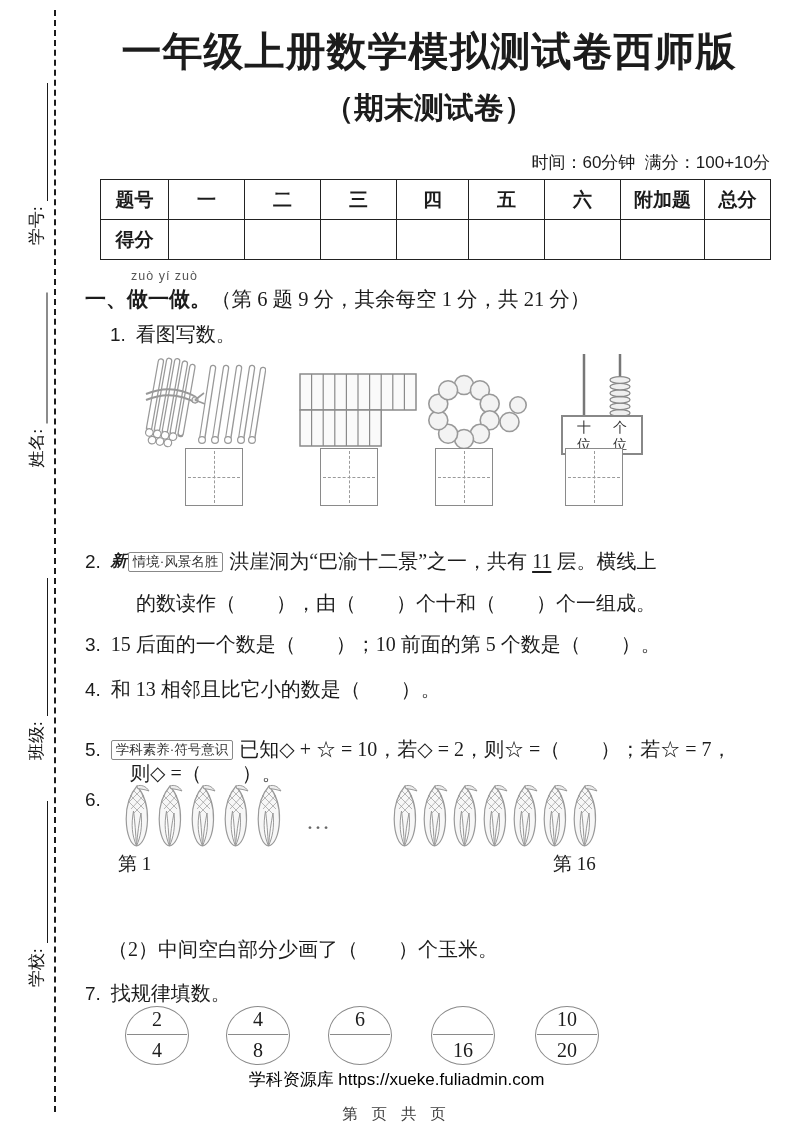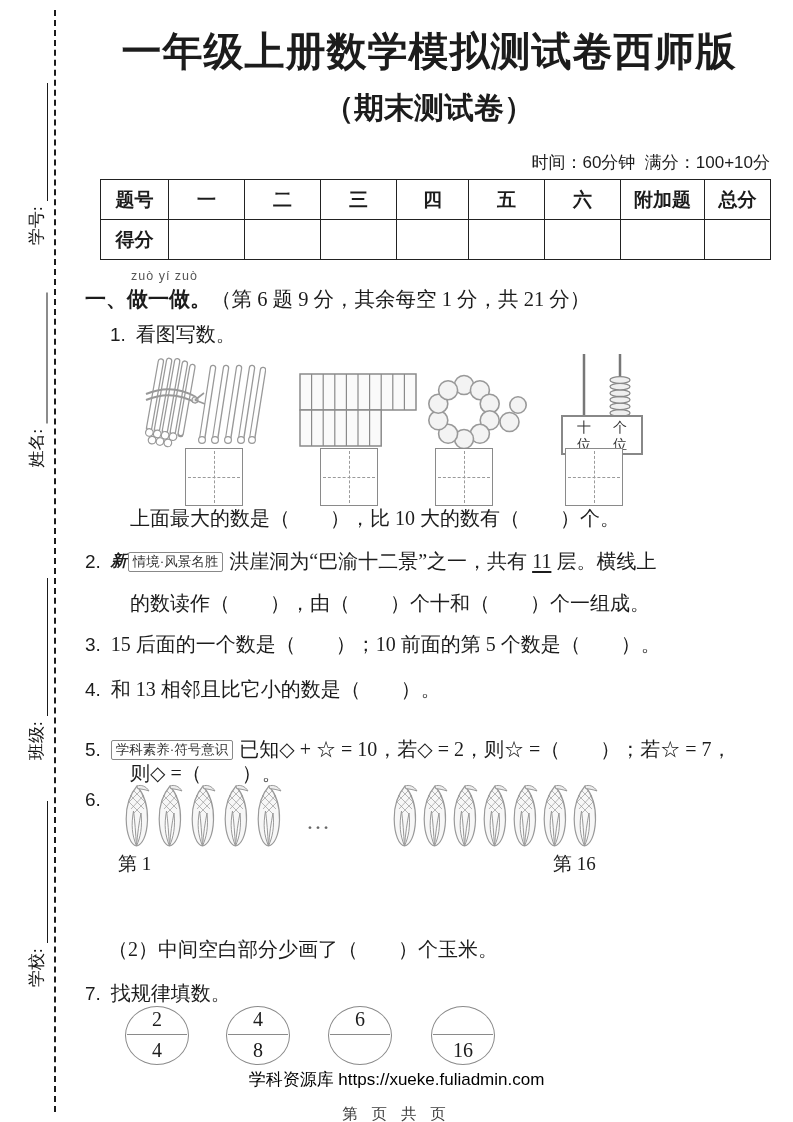--- a/index.html
+++ b/index.html
@@ -242,26 +242,25 @@
       <text x="64" y="82">个</text>
       <text x="64" y="99">位</text>
     </g>
   </svg>
 
   <div class="tzg" style="left:185px;top:448px;"></div>
   <div class="tzg" style="left:320px;top:448px;"></div>
   <div class="tzg" style="left:435px;top:448px;"></div>
   <div class="tzg" style="left:565px;top:448px;"></div>
 
-  <div class="qrow" style="left:130px;top:505px;">上面最大的数是（　　），比 10 大的数有（　　）个。</div>
 
   <div class="qrow" style="left:85px;top:548px;">
     <span class="qnum">2.</span><span class="badge-prefix">新</span><span class="badge">情境·风景名胜</span><span>洪崖洞为“巴渝十二景”之一，共有 </span><span class="u">11</span><span> 层。横线上</span>
   </div>
-  <div class="qrow" style="left:130px;top:590px;">的数读作（　　），由（　　）个十和（　　）个一组成。</div>
+  <div class="qrow" style="left:136px;top:590px;">的数读作（　　），由（　　）个十和（　　）个一组成。</div>
 
   <div class="qrow" style="left:85px;top:631px;">
     <span class="qnum">3.</span><span>15 后面的一个数是（　　）；10 前面的第 5 个数是（　　）。</span>
   </div>
 
   <div class="qrow" style="left:85px;top:676px;">
     <span class="qnum">4.</span><span>和 13 相邻且比它小的数是（　　）。</span>
   </div>
 
   <div class="qrow" style="left:85px;top:716px;margin-top:20px;">
@@ -465,17 +464,22 @@
   <div class="fc" style="left:328px;top:1006px;">
     <span class="t">6</span>
     <span class="mid"></span>
     <span class="b"></span>
   </div>
   <div class="fc" style="left:431px;top:1006px;">
     <span class="t"></span>
     <span class="mid"></span>
     <span class="b">16</span>
   </div>
+  <div class="fc" style="left:535px;top:1006px;">
+    <span class="t">10</span>
+    <span class="mid"></span>
+    <span class="b">20</span>
+  </div>
 
   <div class="footer-site">学科资源库 https://xueke.fuliadmin.com</div>
   <div class="footer-page">第 页 共 页</div>
 
 </div>
 
 </body></html>

